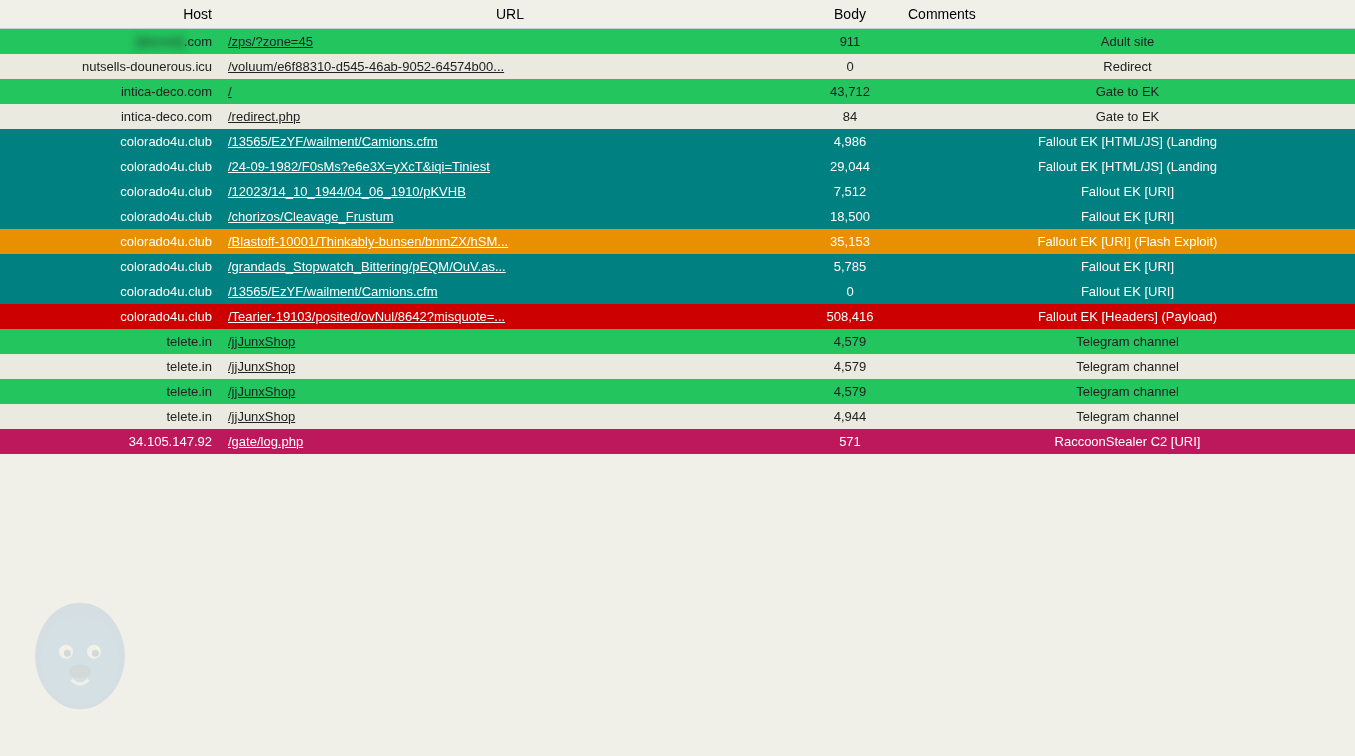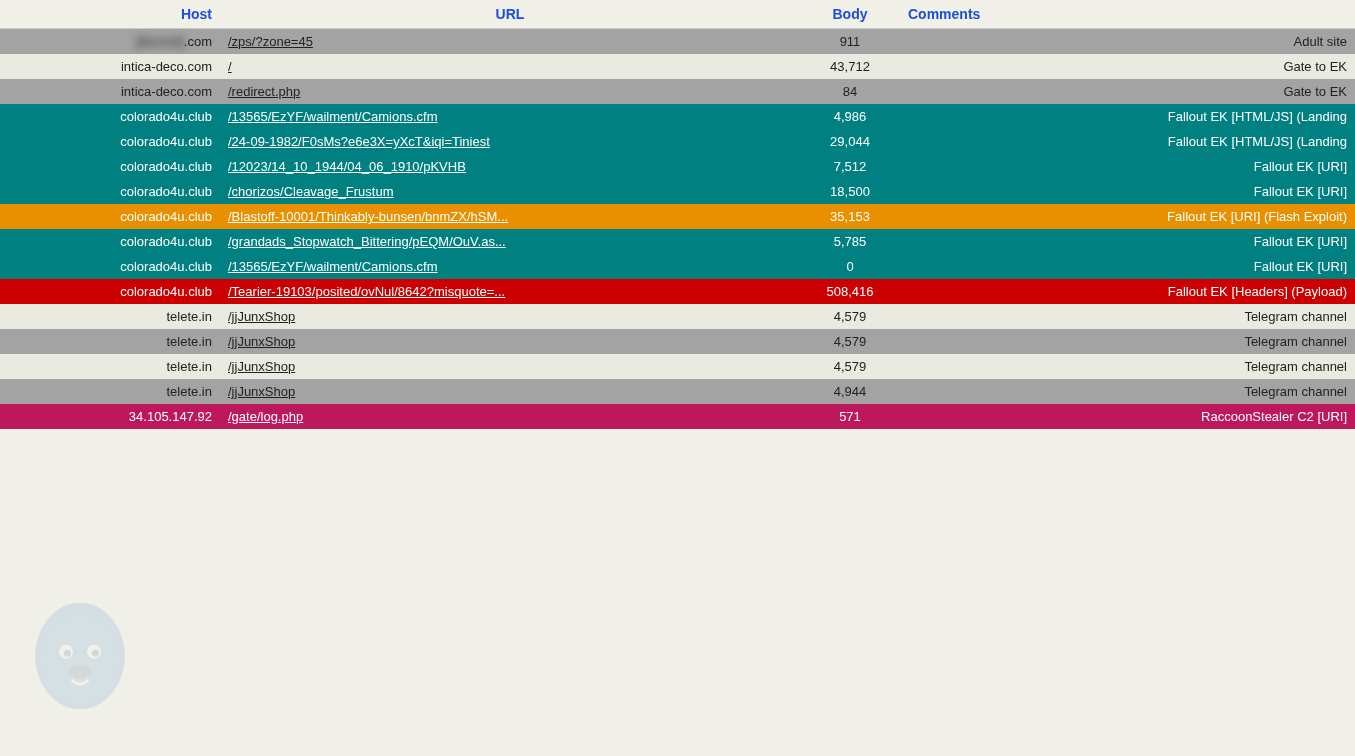--- a/index.html
+++ b/index.html
@@ -40,47 +40,47 @@
       table-layout: fixed;
     }
 
     col.col-host { width: 220px; }
     col.col-url  { width: 580px; }
     col.col-body { width: 100px; }
     col.col-comments { width: 455px; }
 
     thead tr th {
       background: #f0f0e8;
-      font-weight: 700;
+      font-weight: 400;
       padding: 6px 8px;
       text-align: right;
-      color: #1d4ed8;
+      color: #000000;
       border-bottom: 1px solid #ccc;
       font-size: 14px;
     }
     thead tr th.col-host-h { text-align: right; }
     thead tr th.col-url-h  { text-align: center; }
     thead tr th.col-body-h { text-align: center; }
     thead tr th.col-comments-h { text-align: left; }
 
     tbody tr td {
       padding: 5px 8px;
       vertical-align: middle;
       white-space: nowrap;
       overflow: hidden;
       text-overflow: ellipsis;
     }
 
     .td-host { text-align: right; }
     .td-url  { text-align: left; text-decoration: underline; }
     .td-body { text-align: center; }
-    .td-comments { text-align: right; }
+    .td-comments { text-align: center; }
 
     
-    .row-default { background: #a3a3a3; }
+    .row-default { background: #22c55e; }
     .row-default:nth-child(even) { background: #eaeae0; }
     .row-teal { background: #008080; color: #fff; }
     .row-orange { background: #e89000; color: #fff; }
     .row-red { background: #cc0000; color: #fff; }
     .row-purple { background: #be185d; color: #fff; }
 
     .blurred {
       filter: blur(4px);
       user-select: none;
     }
@@ -124,20 +124,26 @@
       </tr>
     </thead>
     <tbody id="table-body">
     <tr class="row-default">
           <td class="td-host"><span class="blurred">[blurred]</span>.com</td>
           <td class="td-url">/zps/?zone=45</td>
           <td class="td-body">911</td>
           <td class="td-comments">Adult site</td>
         </tr>
         <tr class="row-default">
+          <td class="td-host">nutsells-dounerous.icu</td>
+          <td class="td-url">/voluum/e6f88310-d545-46ab-9052-64574b00...</td>
+          <td class="td-body">0</td>
+          <td class="td-comments">Redirect</td>
+        </tr>
+        <tr class="row-default">
           <td class="td-host">intica-deco.com</td>
           <td class="td-url">/</td>
           <td class="td-body">43,712</td>
           <td class="td-comments">Gate to EK</td>
         </tr>
         <tr class="row-default">
           <td class="td-host">intica-deco.com</td>
           <td class="td-url">/redirect.php</td>
           <td class="td-body">84</td>
           <td class="td-comments">Gate to EK</td>

